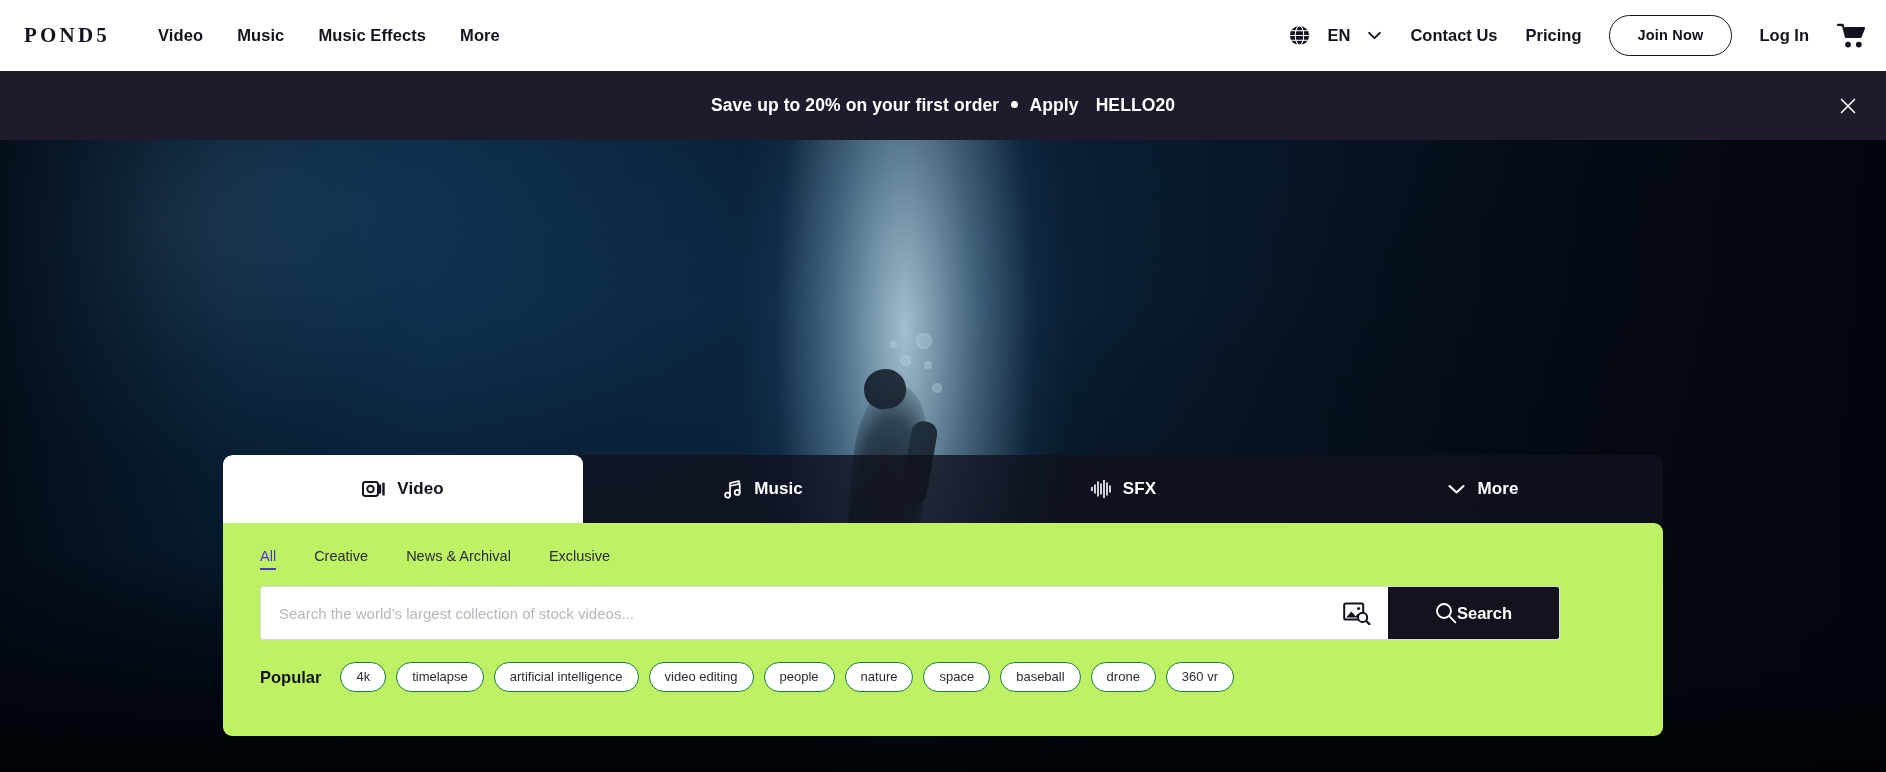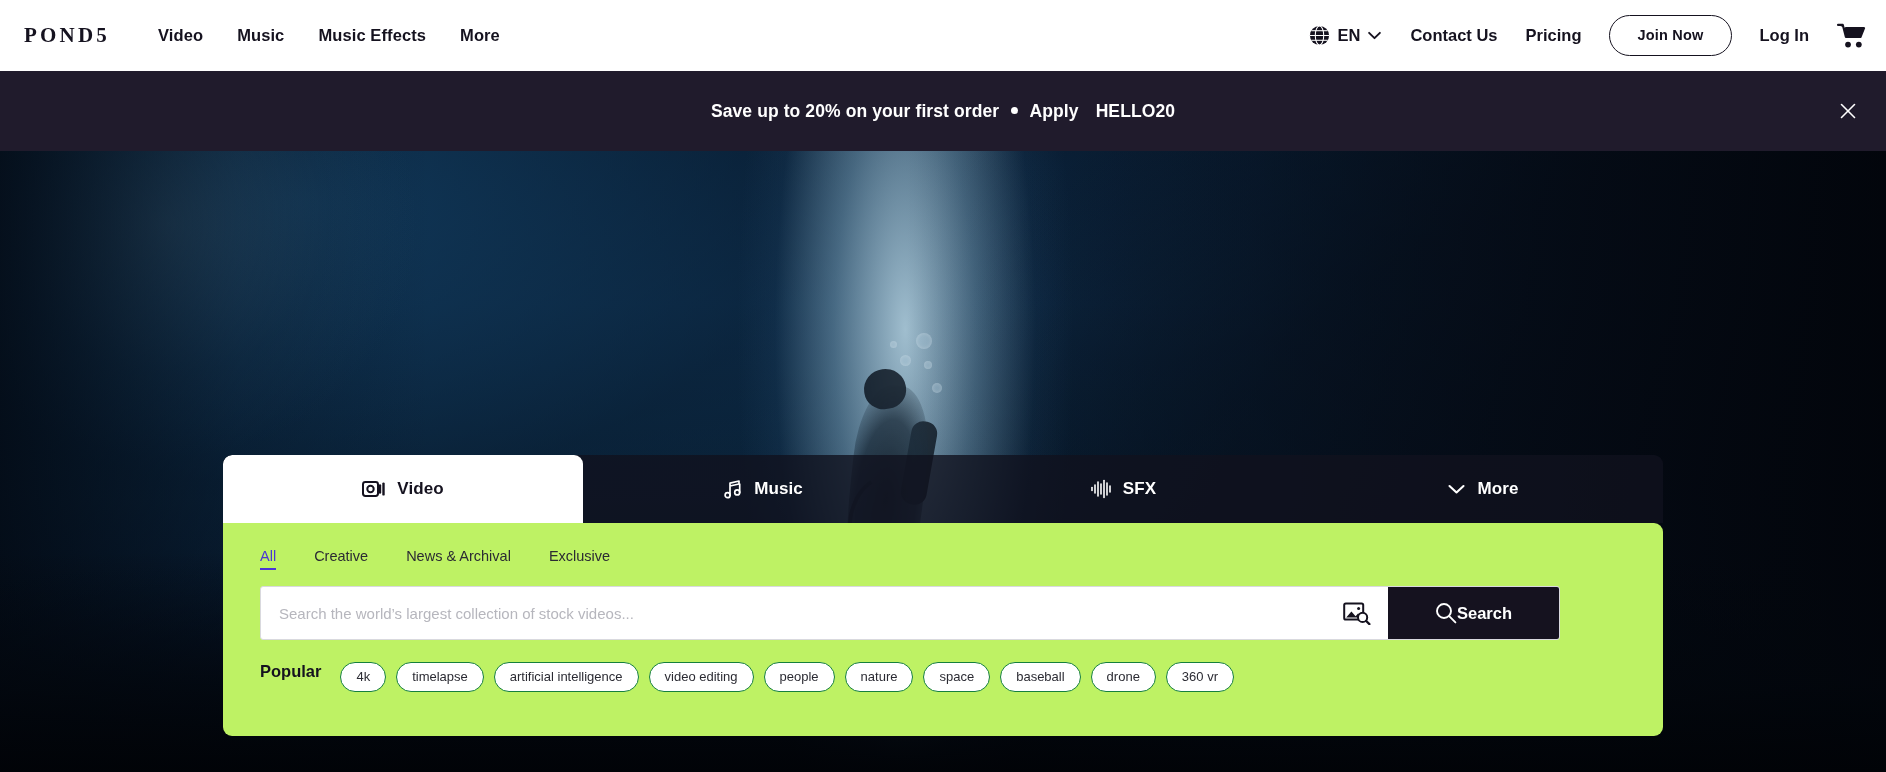--- a/index.html
+++ b/index.html
@@ -33,21 +33,21 @@
   .nav-left { display: flex; align-items: center; margin-left: 48px; gap: 34px; }
   .nav-left .nav-link {
     font-size: 16.5px; font-weight: 700; color: #15121f;
     cursor: pointer; white-space: nowrap; letter-spacing: .1px;
   }
   .nav-right {
     margin-left: auto; margin-right: 20px;
     display: flex; align-items: center; gap: 28px;
   }
   .lang {
-    display: flex; align-items: center; gap: 7px; cursor: pointer;
+    display: flex; align-items: center; gap: 17px; cursor: pointer;
   }
   .lang .lang-label { font-size: 16.5px; font-weight: 700; color: #15121f; }
   .globe { width: 23px; height: 23px; display: block; }
   .chev { width: 15px; height: 9px; display: block; }
   .nav-right .nav-link {
     font-size: 16.5px; font-weight: 700; color: #15121f;
     cursor: pointer; white-space: nowrap;
   }
   .join-btn {
     border: 1.6px solid #15121f;
@@ -55,21 +55,21 @@
     padding: 11px 27px 12px 27px;
     font-size: 14.5px; font-weight: 700; color: #15121f;
     background: transparent; cursor: pointer;
     white-space: nowrap; letter-spacing: .2px;
   }
   .cart { width: 29px; height: 27px; cursor: pointer; display: block; }
 
   
   .promo {
     position: absolute; top: 71px; left: 0;
-    width: 1886px; height: 80px;
+    width: 1886px; height: 69px;
     background: #201b2c;
     display: flex; align-items: center; justify-content: center;
     z-index: 40;
   }
   .promo-text {
     font-size: 17.5px; font-weight: 700; color: #ffffff;
     letter-spacing: .1px;
   }
   .promo-code { margin-left: 12px; }
   .promo-dot {
@@ -254,21 +254,21 @@
   }
   .search-btn {
     width: 171px; background: #15121f; color: #ffffff;
     display: flex; align-items: center; justify-content: center; 
     cursor: pointer; border: none;
     font-size: 16.5px; font-weight: 700;
     font-family: "Liberation Sans", sans-serif;
   }
   .popular {
     margin: 22px 0 0 15px;
-    display: flex; align-items: flex-start; gap: 10px; flex-wrap: nowrap;
+    display: flex; align-items: center; gap: 10px; flex-wrap: nowrap;
   }
   .popular-label {
     font-size: 16.5px; font-weight: 700; color: #15121f;
     margin-right: 9px; white-space: nowrap;
   }
   .chip {
     border: 1px solid #15803d;
     border-radius: 18px;
     padding: 7px 15px 8px 15px;
     font-size: 13px; color: #2b2b33;

